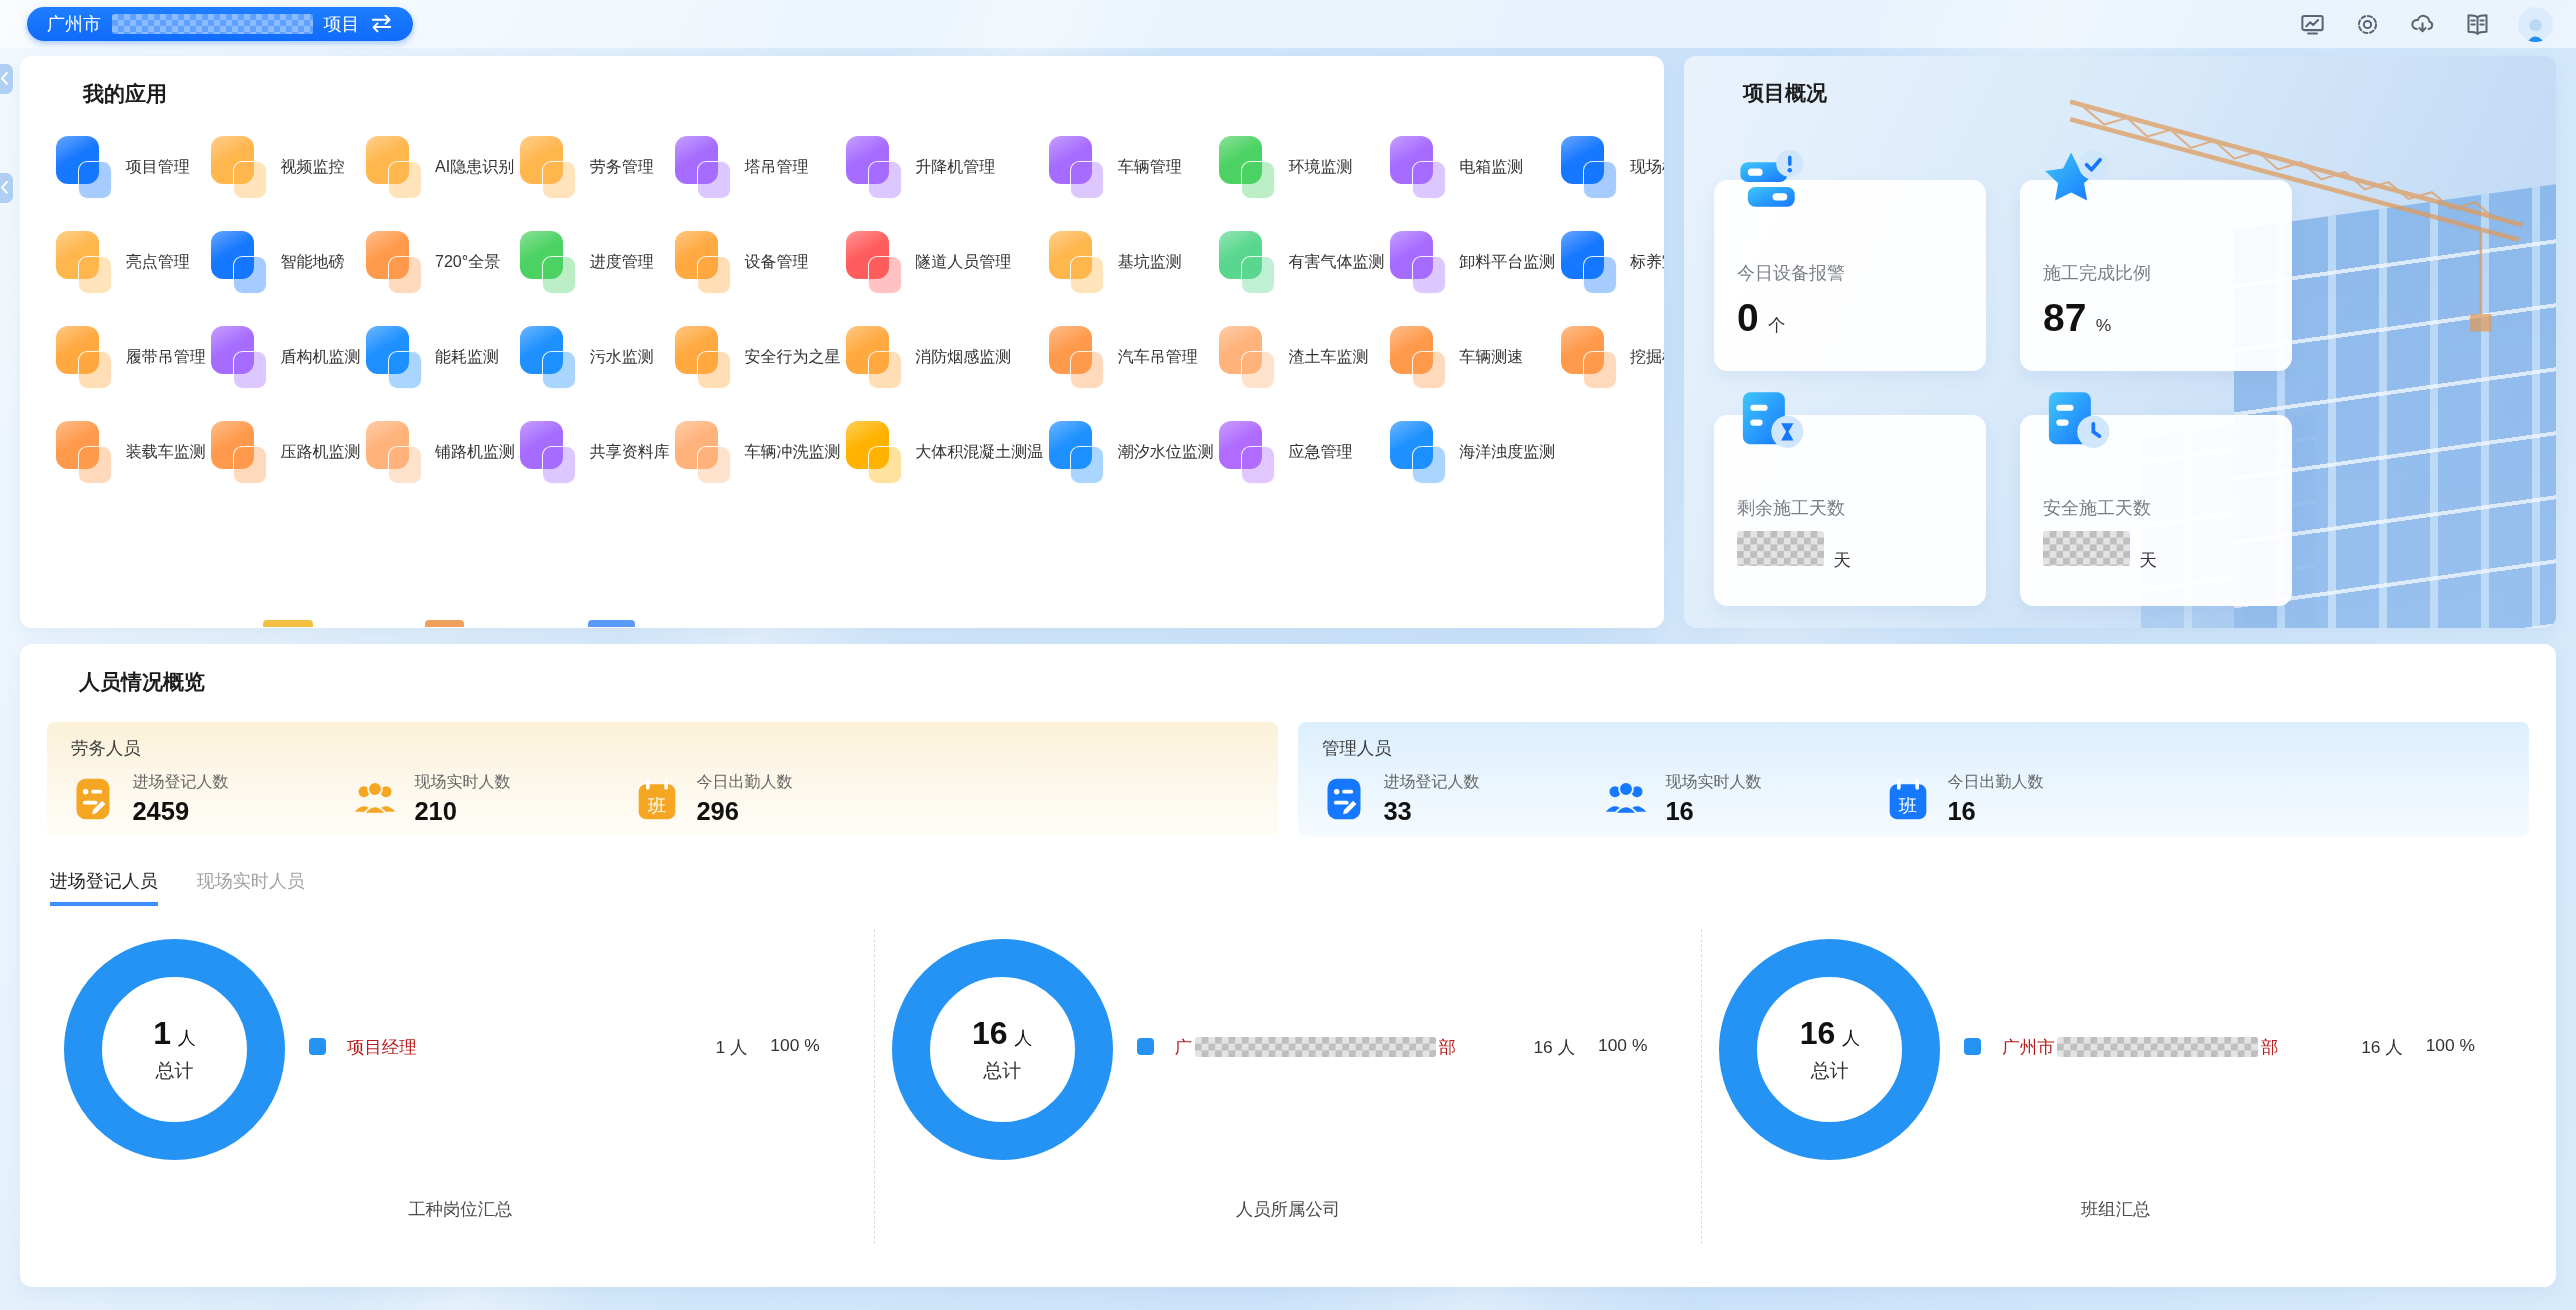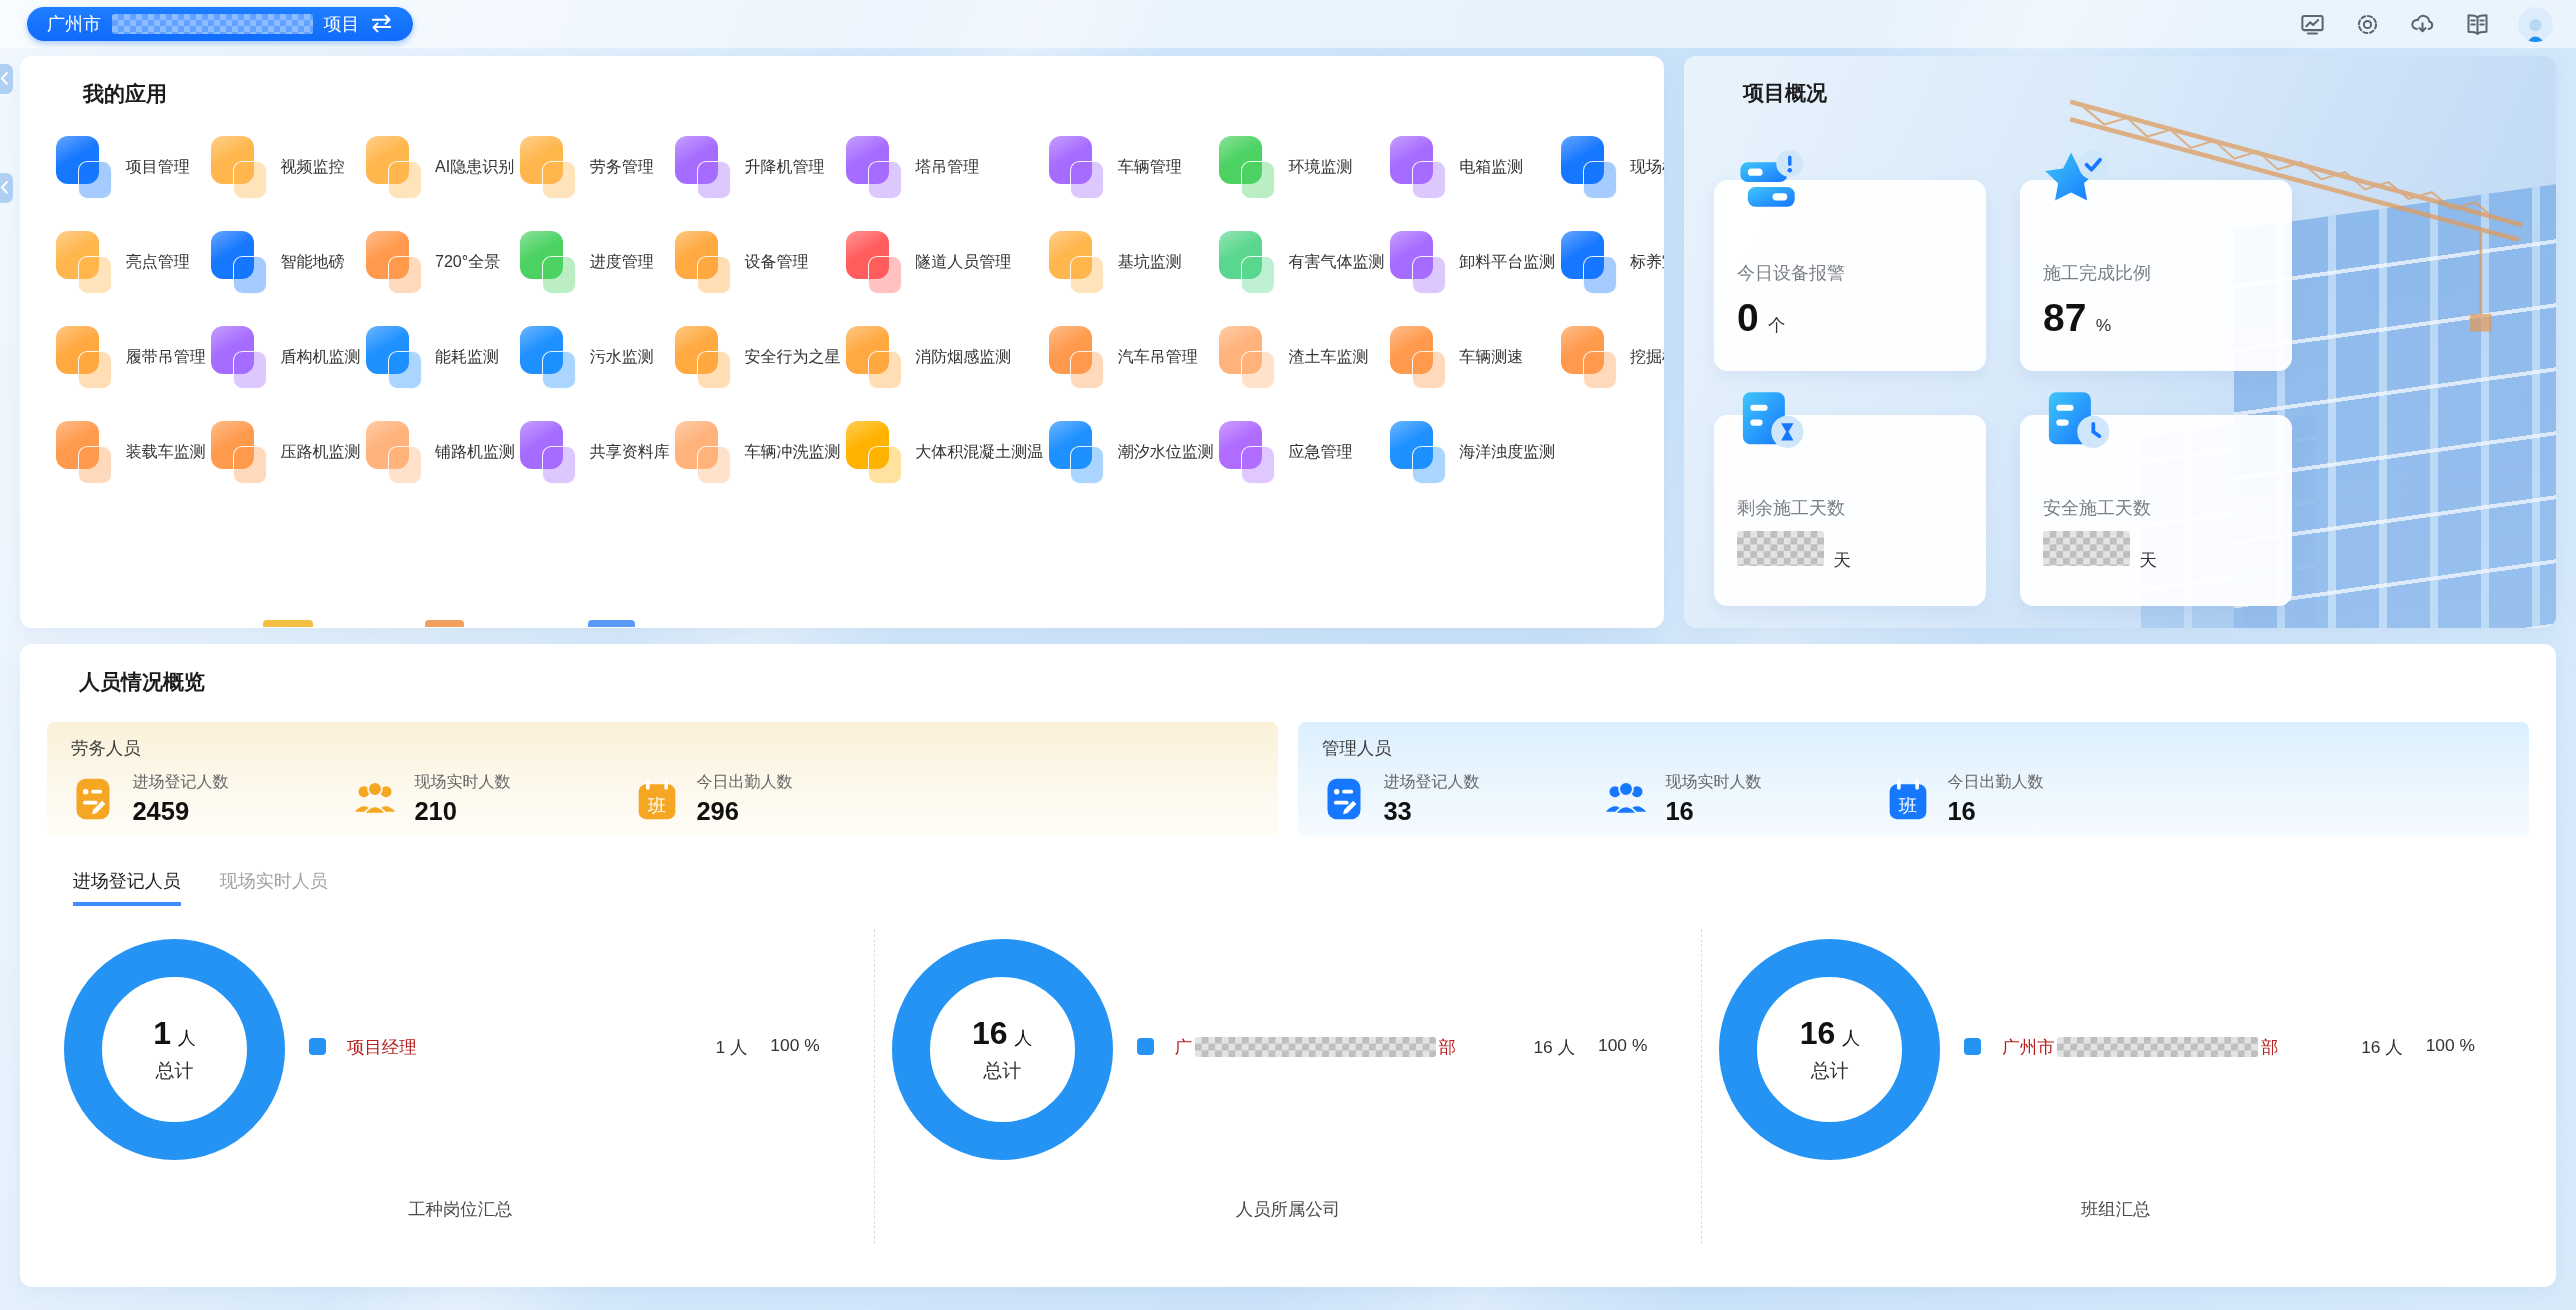--- a/index.html
+++ b/index.html
@@ -81,21 +81,21 @@
   .pp-box{ flex:1; height:115px; border-radius:8px; padding:14.8px 24px; }
   .pp-box.labor{ background:linear-gradient(180deg,#fbf1d8 0%,#fdf8ec 55%,#fefdf7 100%); }
   .pp-box.mgmt{ background:linear-gradient(180deg,#dceffe 0%,#ebf6fe 55%,#f6fbff 100%); }
   .pp-box-title{ font-size:17.4px; color:#3c3c3c; }
   .pp-stats{ display:flex; justify-content:flex-start; margin-top:12px; }
   .pp-stat{ display:flex; align-items:center; gap:17.4px; min-width:282px; }
   .pp-stat-icon{ width:44px; height:44px; flex:0 0 44px; }
   .pp-stat-label{ font-size:16px; color:#666; }
   .pp-stat-value{ font-size:25.5px; font-weight:700; color:#101010; margin-top:4px; }
 
-  .pp-tabs{ display:flex; gap:39px; margin-top:32px; padding-left:2.7px;margin-left:23px; }
+  .pp-tabs{ display:flex; gap:39px; margin-top:32px; padding-left:2.7px; }
   .pp-tab{ font-size:18px; color:#a3a3a3; padding-bottom:9.4px; cursor:pointer; }
   .pp-tab.active{ color:#1f1f1f; border-bottom:4px solid #3f8cff; }
 
   .charts-row{ position:relative; margin-top:23px; display:flex; height:315px; }
   .chart-col{ flex:1; position:relative; }
   .chart-col.divider{ border-right:1.3px dashed #dddddd; }
   .donut{ position:absolute; left:17px; top:10px; width:221px; height:221px; border-radius:50%;
     border:38px solid #2493f4; display:flex; flex-direction:column; align-items:center; justify-content:center; }
   .donut-total{ font-size:32px; font-weight:700; color:#111; }
   .donut-total .u{ font-size:18px; font-weight:400; margin-left:6.7px; }
@@ -204,28 +204,28 @@
           <div class="blob-main" style="background: linear-gradient(150deg, rgba(255, 255, 255, 0.35), rgba(255, 255, 255, 0) 45%), rgb(255, 182, 77);"></div>
           <div class="blob-sub" style="background: rgba(255, 182, 77, 0.38);"></div>
         </div>
         <div class="app-label">劳务管理</div>
       </div>
       <div class="app-tile">
         <div class="app-icon">
           <div class="blob-main" style="background: linear-gradient(150deg, rgba(255, 255, 255, 0.35), rgba(255, 255, 255, 0) 45%), rgb(166, 108, 255);"></div>
           <div class="blob-sub" style="background: rgba(166, 108, 255, 0.38);"></div>
         </div>
-        <div class="app-label">升降机管理</div>
+        <div class="app-label">塔吊管理</div>
       </div>
       <div class="app-tile">
         <div class="app-icon">
           <div class="blob-main" style="background: linear-gradient(150deg, rgba(255, 255, 255, 0.35), rgba(255, 255, 255, 0) 45%), rgb(166, 108, 255);"></div>
           <div class="blob-sub" style="background: rgba(166, 108, 255, 0.38);"></div>
         </div>
-        <div class="app-label">塔吊管理</div>
+        <div class="app-label">升降机管理</div>
       </div>
       <div class="app-tile">
         <div class="app-icon">
           <div class="blob-main" style="background: linear-gradient(150deg, rgba(255, 255, 255, 0.35), rgba(255, 255, 255, 0) 45%), rgb(166, 108, 255);"></div>
           <div class="blob-sub" style="background: rgba(166, 108, 255, 0.38);"></div>
         </div>
         <div class="app-label">车辆管理</div>
       </div>
       <div class="app-tile">
         <div class="app-icon">

